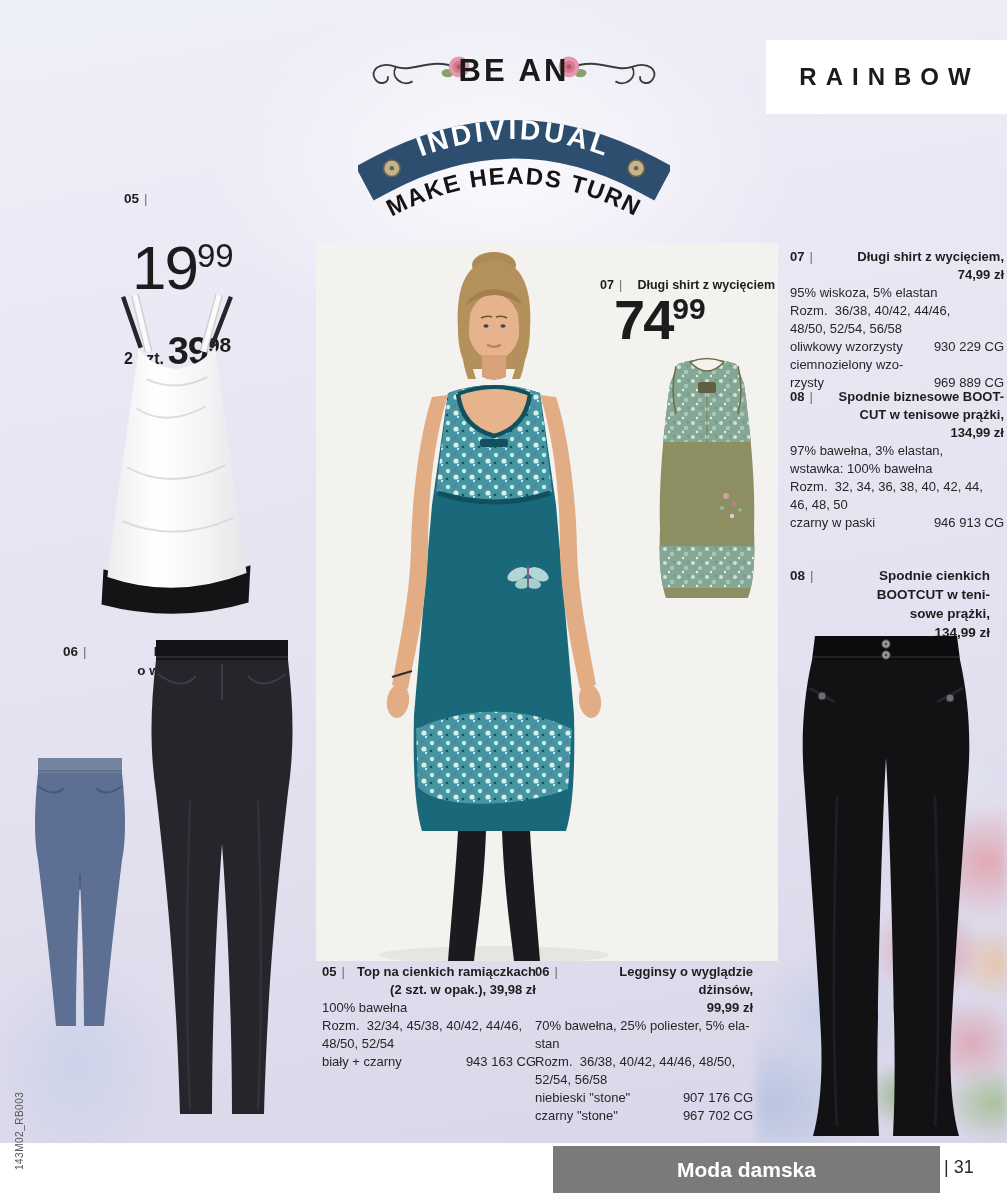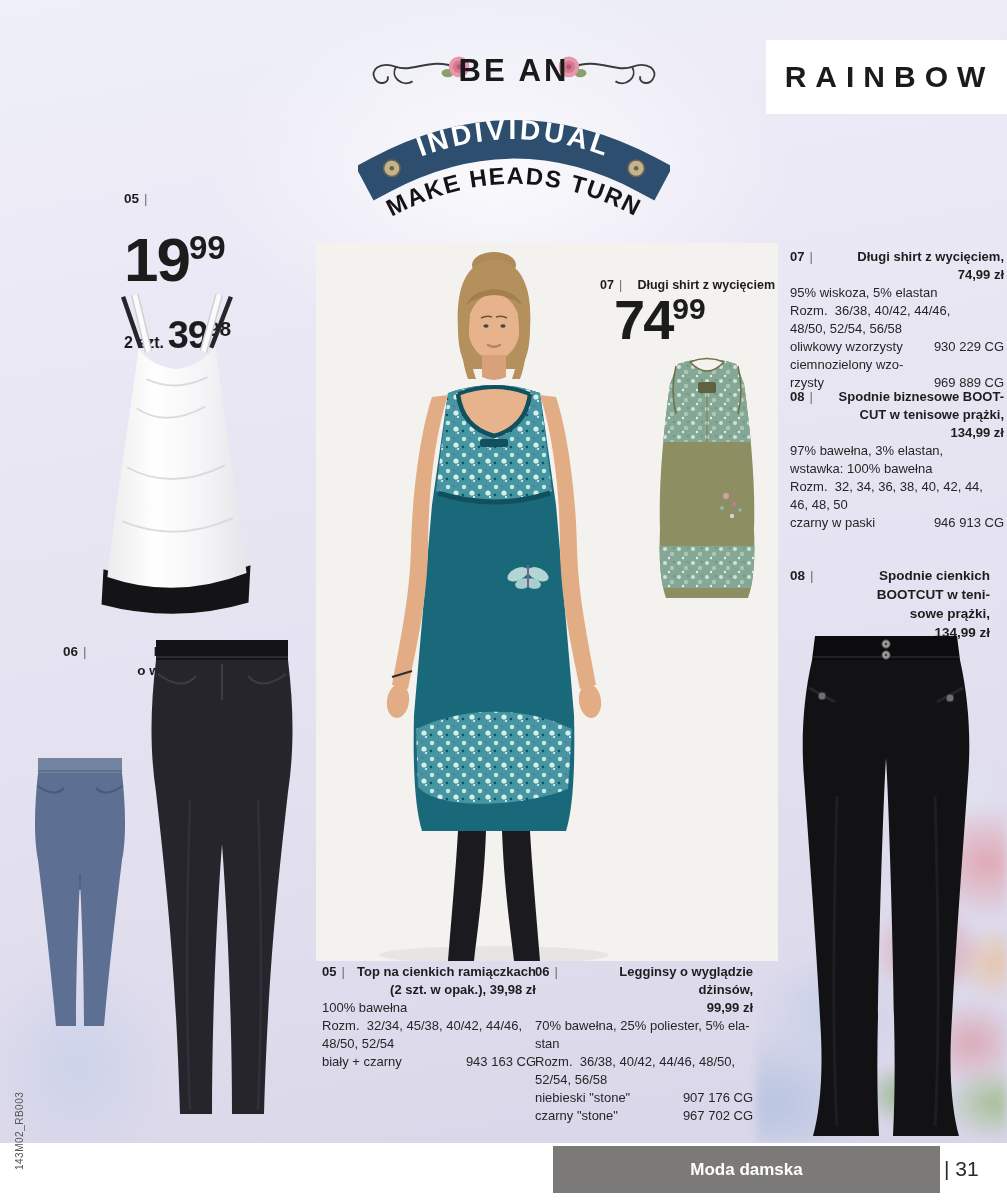--- a/index.html
+++ b/index.html
@@ -22,35 +22,35 @@
       radial-gradient(70px 60px at 96% 55%, #e7c4aa, transparent 65%),
       radial-gradient(80px 70px at 86% 75%, #dca8b4, transparent 62%),
       radial-gradient(60px 50px at 58% 88%, #98b58b, transparent 65%),
       radial-gradient(80px 60px at 95% 90%, #a5bf94, transparent 65%),
       radial-gradient(120px 100px at 30% 68%, #c5cfe7, transparent 65%),
       radial-gradient(150px 120px at 8% 90%, #b7c4e0, transparent 65%),
       radial-gradient(110px 90px at 45% 28%, #dadcee, transparent 65%); }
 
   .logo-block { left:766px; top:40px; width:241px; height:74px; background:#ffffff;
     display:flex; align-items:center; justify-content:center; }
-  .logo-text { font-size:30px; font-weight:600; letter-spacing:9px; color:#1b1b1b; padding-left:6px;text-align:center; }
+  .logo-text { font-size:24px; font-weight:600; letter-spacing:9px; color:#1b1b1b; padding-left:6px;text-align:center; }
 
   .badge { left:358px; top:42px; width:312px; height:176px; }
 
   .detail-block { width:214px; font-size:13px; line-height:18px; color:#262626; }
   .ref-row { display:flex; font-weight:bold; color:#1d1d1d;text-align:right; }
   .ref { flex:0 0 auto; }
   .sep { flex:0 0 auto; margin:0 6px 0 5px; font-weight:400; color:#6e6e6e; }
   .tl { flex:1 1 auto; }
   .body-line { white-space:pre-wrap; }
   .color-row { display:flex; justify-content:space-between; }
 
   .price-block05 { left:124px; top:190px; width:220px; }
   .price-block05 .ref-row { font-size:13.5px; line-height:18px; }
-  .big-price { font-weight:bold; color:#1c1c1c; letter-spacing:-2px; font-size:62px; line-height:64px; margin-top:8px; }
+  .big-price { font-weight:normal; color:#1c1c1c; letter-spacing:-2px; font-size:62px; line-height:80px; margin-top:8px;margin-left:8px; }
   .big-price .sup { font-size:33px; letter-spacing:0; vertical-align:22px; }
   .multi-price { margin-top:28px; color:#1c1c1c; }
   .multi-prefix { font-weight:bold; font-size:16px; }
   .multi-main { font-weight:bold; font-size:38px; letter-spacing:-1px; }
   .multi-main .sup { font-size:21px; vertical-align:12px; letter-spacing:0; }
 
   .label06 { left:63px; top:642px; width:150px; }
   .label06 .ref-row, .label08b .ref-row { font-size:13.5px; line-height:19px; }
   .label08b { left:790px; top:566px; width:200px; }
 
@@ -62,22 +62,22 @@
   .photo-title .ref-row { font-size:12.5px; }
   .photo-price { left:298px; top:44px; font-weight:bold; font-size:56px; letter-spacing:-2px; color:#1c1c1c; }
   .photo-price .sup { font-size:30px; vertical-align:20px; letter-spacing:0; }
 
   .bottom05 { left:322px; top:963px; }
   .bottom06 { left:535px; top:963px; width:218px; }
 
   .footer-strip { left:0; top:1143px; width:1007px; height:57px; background:#ffffff; }
   .footer-bar { left:553px; top:1146px; width:387px; height:47px; background:#7b7a78;
     display:flex; align-items:center; justify-content:center; }
-  .footer-bar span { color:#ffffff; font-weight:bold; font-size:17px; }
-  .page-num { left:944px; top:1157px; font-size:21px; color:#2a2a2a; }
+  .footer-bar span { color:#ffffff; font-weight:bold; font-size:21px; }
+  .page-num { left:944px; top:1157px; font-size:18px; color:#2a2a2a; }
   .vcode { left:14px; top:1078px; height:92px; width:16px; font-size:10px; color:#555;
     writing-mode:vertical-rl; transform:rotate(180deg); letter-spacing:.5px; }
 
   svg text { font-family:"Liberation Sans", sans-serif; }
 </style>
 </head>
 <body>
 
 <div class="page">
 

